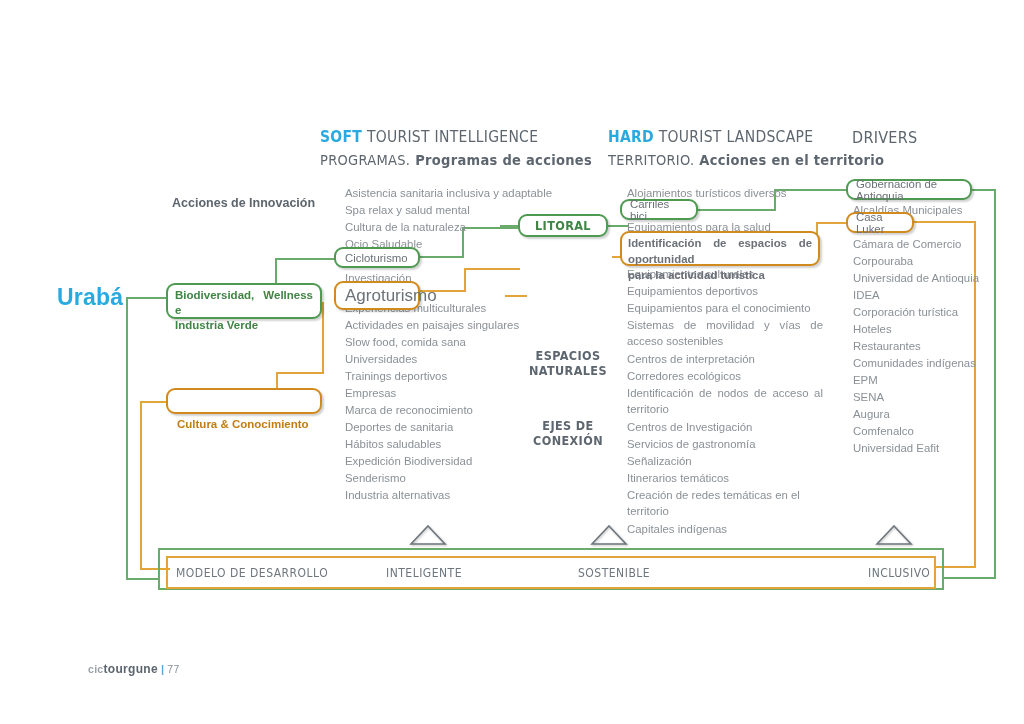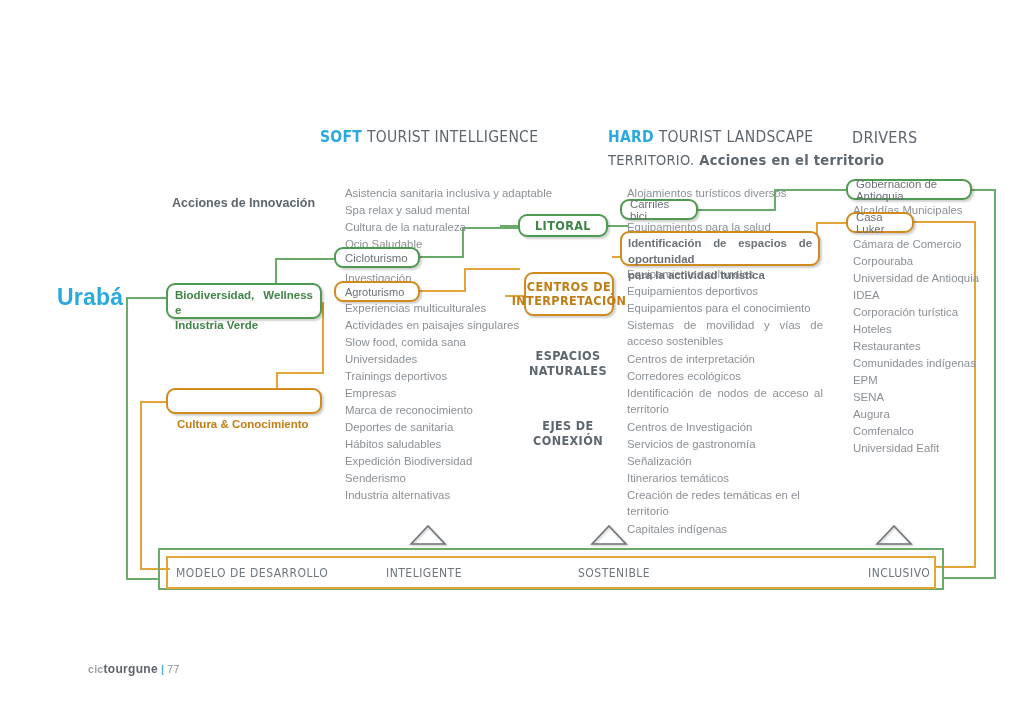--- a/index.html
+++ b/index.html
@@ -80,20 +80,21 @@
   #footer .pg{color:#8a9096;font-size:10.5px;}
 </style>
 </head>
 <body>
 
 <div class="canvas">
 
   <div class="colhead" style="left:320px;top:128px;">
     <div class="l1"><span class="kw hd-bold">SOFT</span>
       <span class="hd-reg">TOURIST INTELLIGENCE</span></div>
+    <div class="l2"><span class="hd-reg">PROGRAMAS.</span><span class="hd-bold"> Programas de acciones</span></div>
   </div>
 
   <div class="colhead" style="left:608px;top:128px;">
     <div class="l1"><span class="kw hd-bold">HARD</span>
       <span class="hd-reg">TOURIST LANDSCAPE</span></div>
     <div class="l2"><span class="hd-reg">TERRITORIO.</span><span class="hd-bold"> Acciones en el territorio</span></div>
   </div>
 
   <div class="colhead" style="left:852px;top:128px;">
     <div class="l1" style="font-size:16px;"><span class="hd-reg">DRIVERS</span></div>
@@ -197,21 +198,21 @@
   <div class="listitem" style="left:853px;top:372px;">EPM</div>
   <div class="listitem" style="left:853px;top:389px;">SENA</div>
   <div class="listitem" style="left:853px;top:406px;">Augura</div>
   <div class="listitem" style="left:853px;top:423px;">Comfenalco</div>
   <div class="listitem" style="left:853px;top:440px;">Universidad Eafit</div>
 
   <div class="node green" style="left:334px;top:247px;width:86px;height:21px;font-weight:normal;color:#6b7177;font-size:11.4px;justify-content:flex-start;">
     <span class="node-txt" style="text-align:left;padding-left:9px;">Cicloturismo</span>
   </div>
 
-  <div class="node orange" style="left:334px;top:281px;width:86px;height:21px;font-weight:normal;color:#6b7177;font-size:11px;justify-content:flex-start;">
+  <div class="node orange" style="left:334px;top:281px;width:86px;height:29px;font-weight:normal;color:#6b7177;font-size:17px;justify-content:flex-start;">
     <span class="node-txt" style="text-align:left;padding-left:9px;">Agroturismo</span>
   </div>
 
   <div class="node green" style="left:620px;top:199px;width:78px;height:21px;font-weight:normal;color:#6b7177;font-size:11.4px;justify-content:flex-start;">
     <span class="node-txt" style="text-align:left;padding-left:8px;">Carriles bici</span>
   </div>
 
   <div class="node orange" style="left:620px;top:231px;width:200px;height:35px;font-weight:bold;color:#6b7177;font-size:11.4px;align-items:flex-start;padding-top:2px;">
     <span style="display:block;width:100%;padding:0 6px;box-sizing:border-box;line-height:16px;">
       <span style="display:block;text-align:justify;text-align-last:justify;">Identificación de espacios de oportunidad</span>
@@ -239,24 +240,20 @@
   </div>
 
   <div class="node orange" style="left:166px;top:388px;width:156px;height:26px;justify-content:flex-start;">
     <span class="node-txt" style="text-align:left;padding-left:9px;margin-top:45px;">Cultura &amp; Conocimiento</span>
   </div>
 
   <div class="node green centernode" style="left:518px;top:214px;width:90px;height:23px;">
     <span class="node-txt">LITORAL</span>
   </div>
 
-  <div class="node orange centernode" style="left:524px;top:272px;width:90px;height:44px;flex-direction:column;">
-    <span>CENTROS DE</span>
-    <span>INTERPRETACIÓN</span>
-  </div>
 
   <div class="caption" style="left:518px;top:348px;width:100px;">
     <div>ESPACIOS</div>
     <div>NATURALES</div>
   </div>
 
   <div class="caption" style="left:518px;top:418px;width:100px;">
     <div>EJES DE</div>
     <div>CONEXIÓN</div>
   </div>

